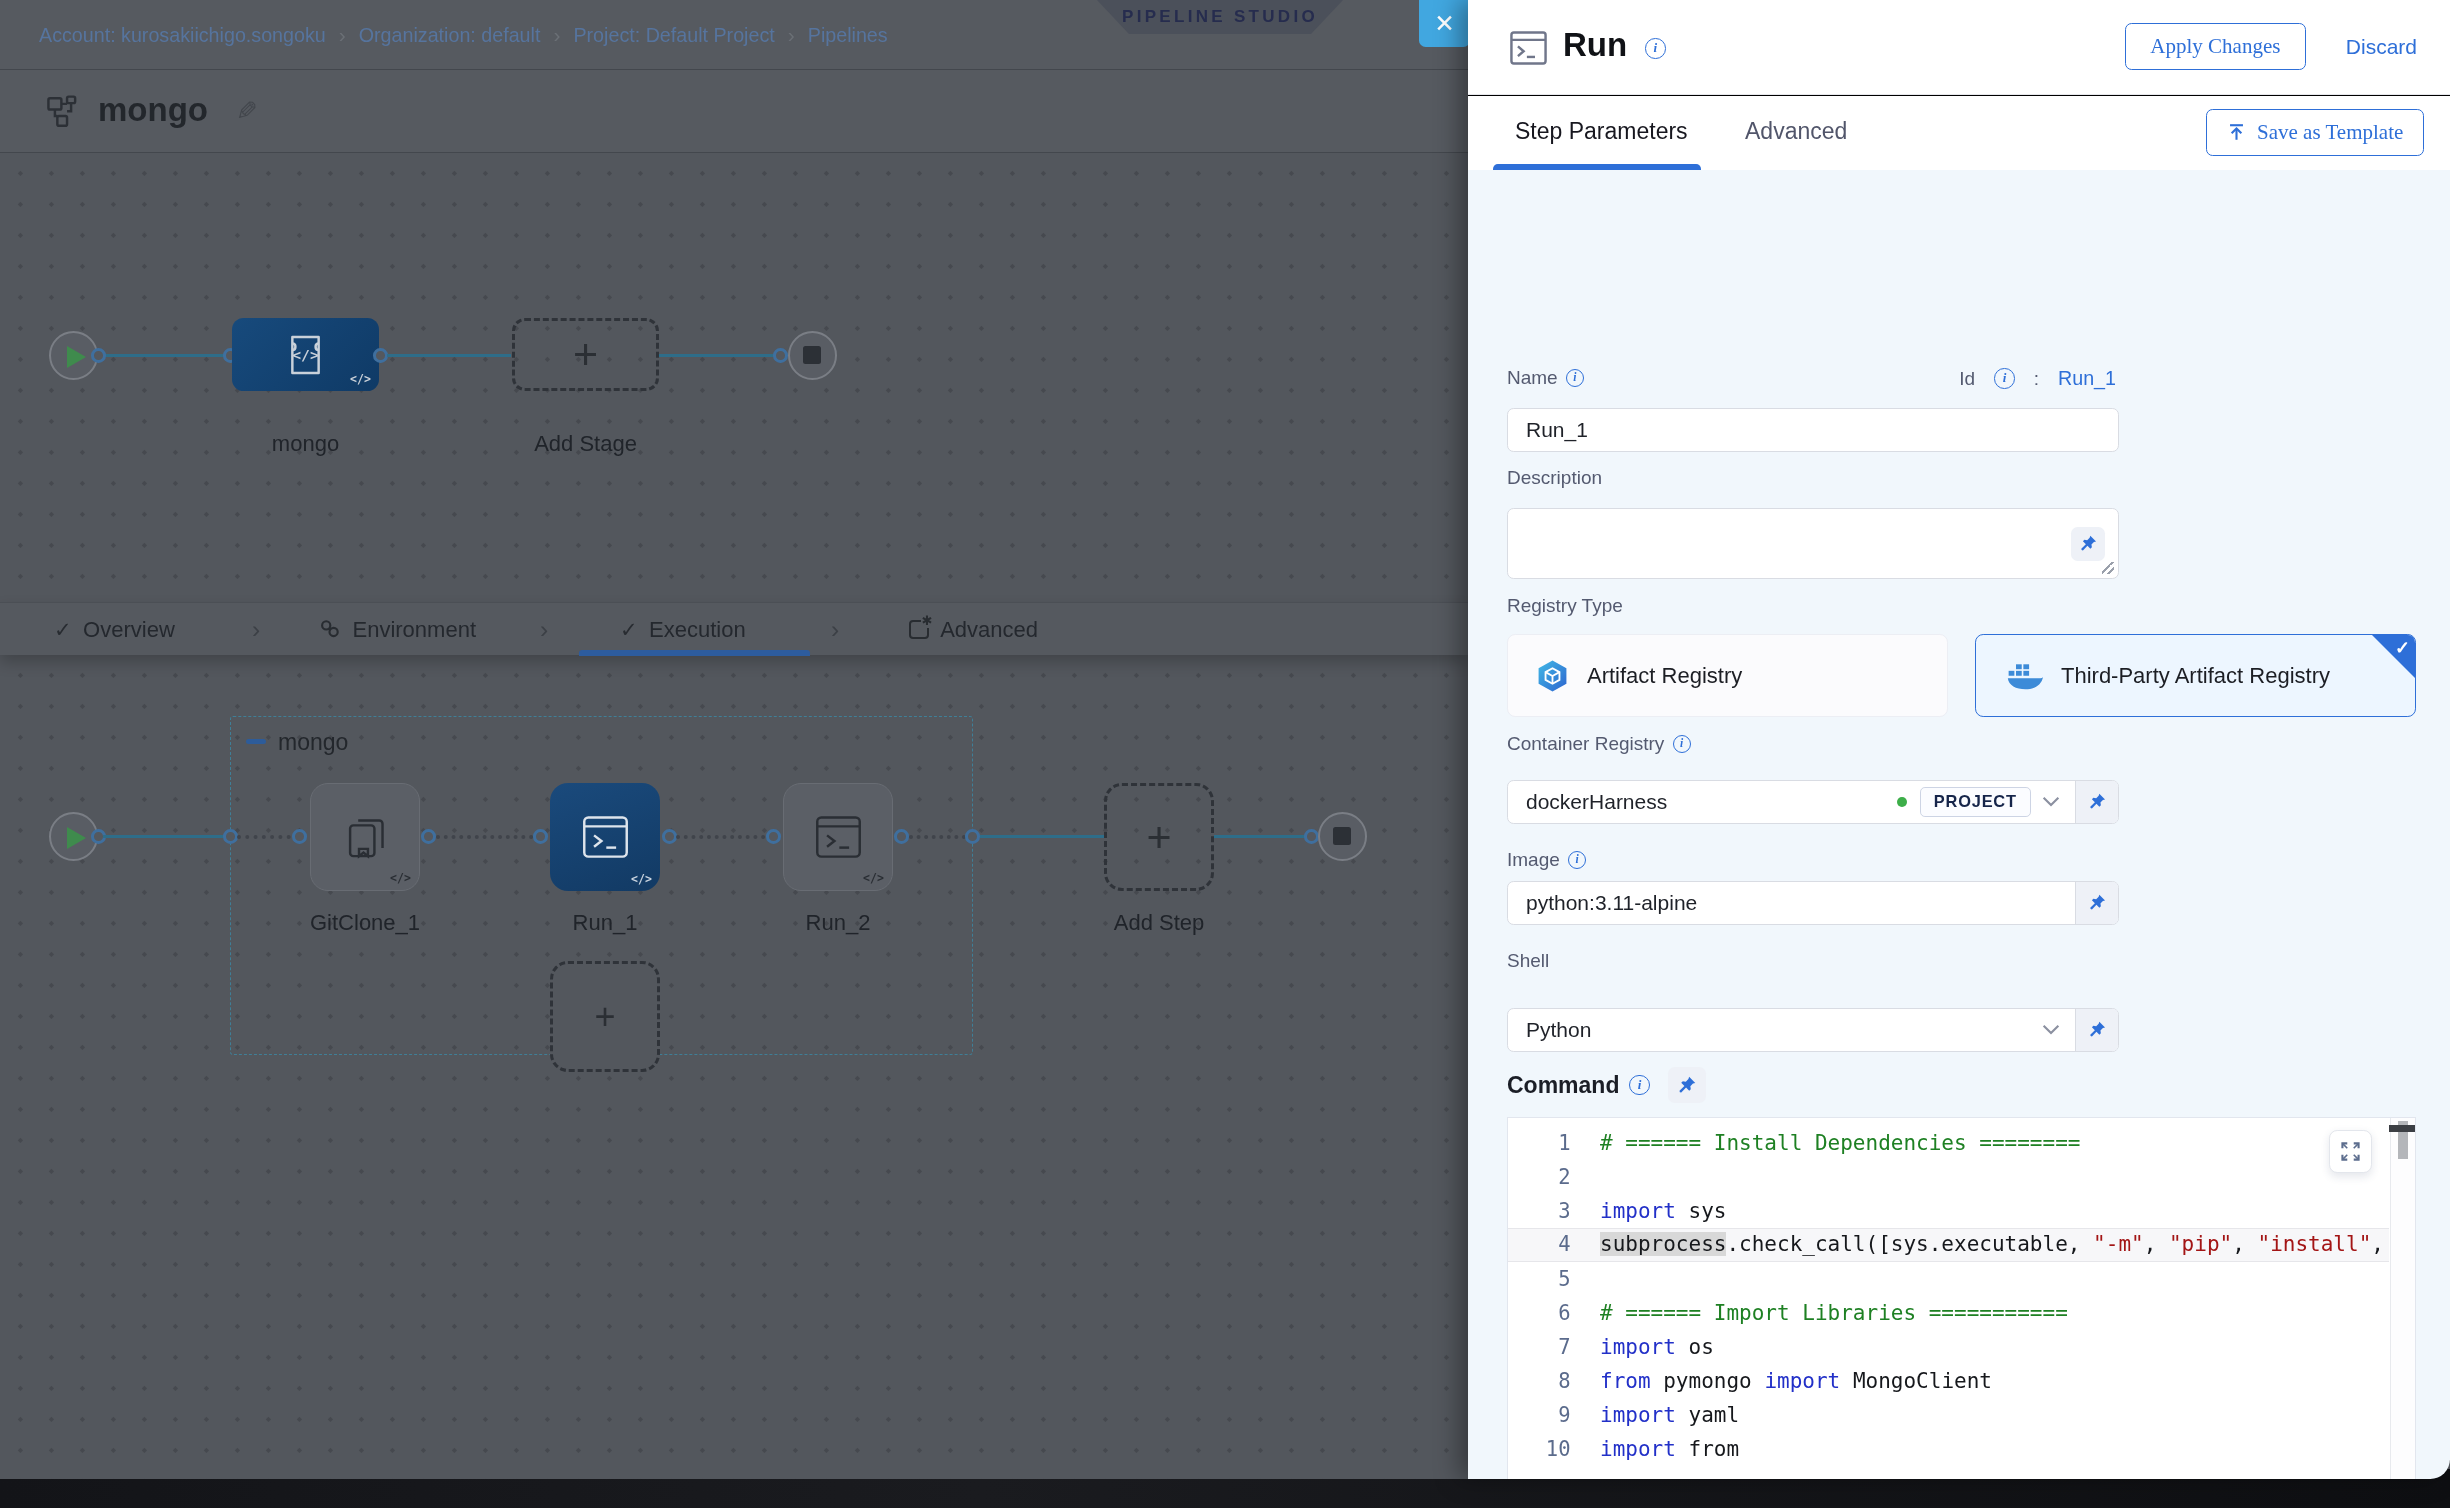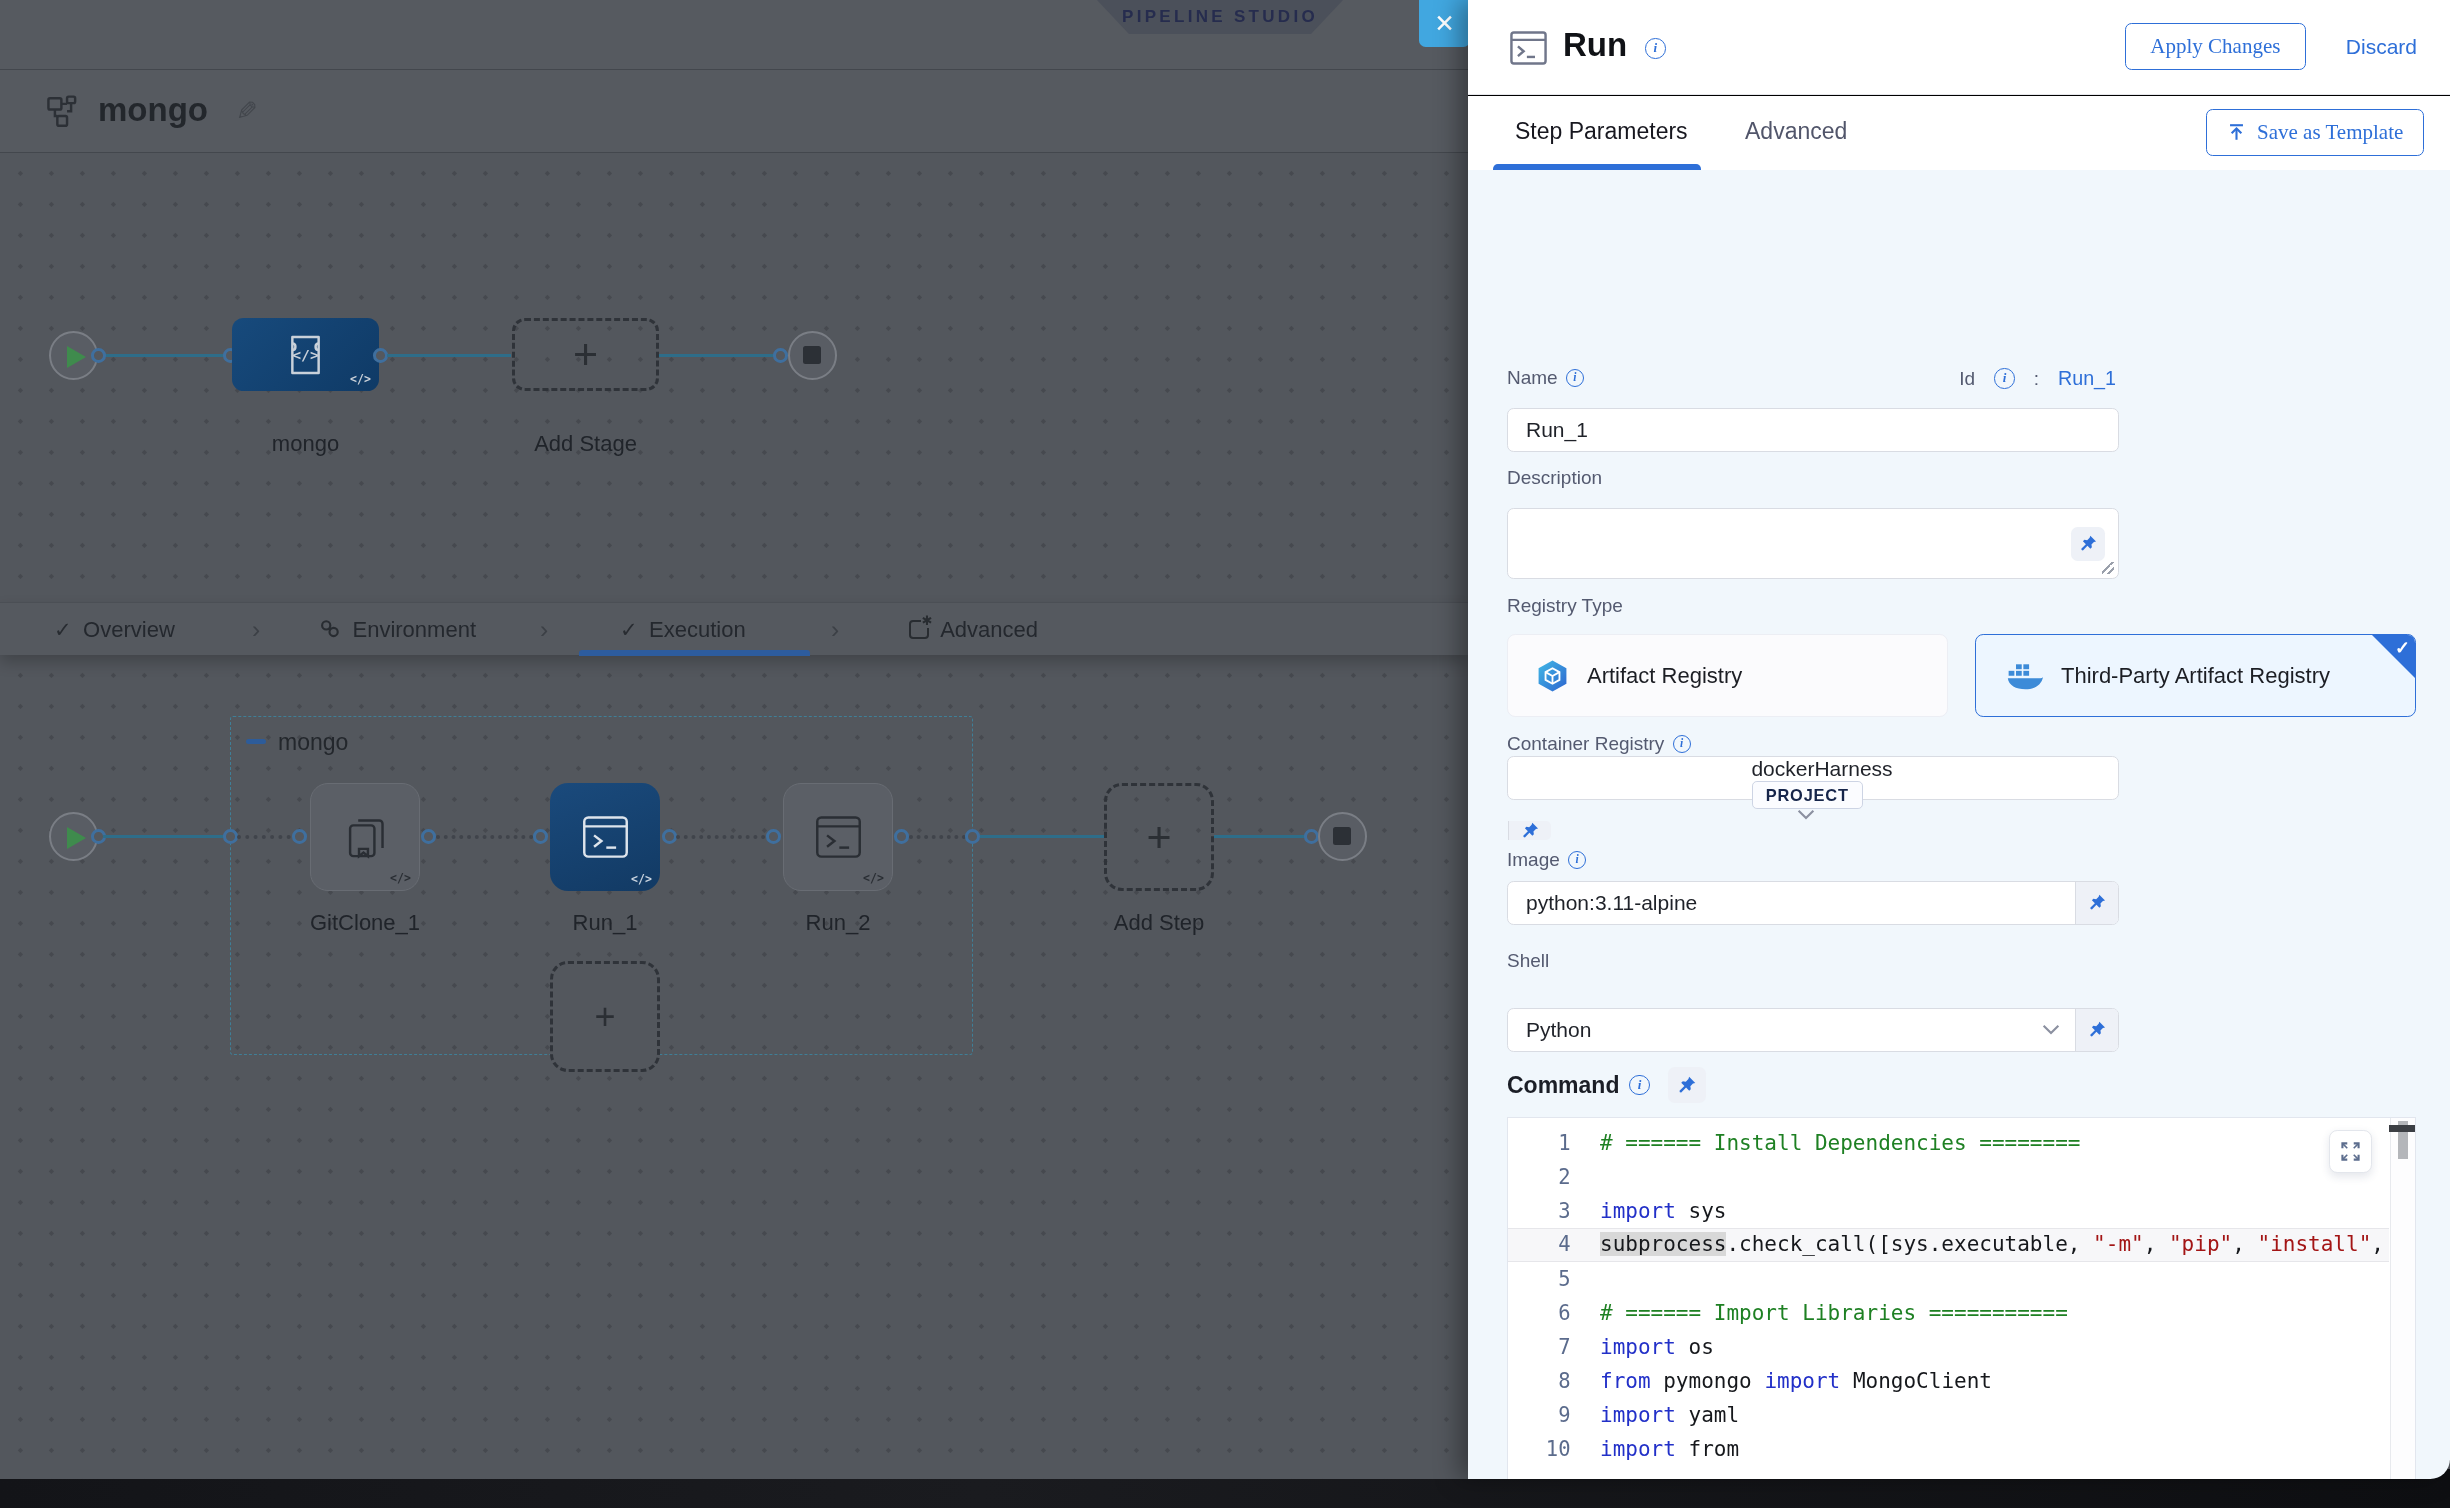--- a/index.html
+++ b/index.html
@@ -162,20 +162,29 @@
 </head>
 <body>
 
 <div class="screen">
 
   <div class="bottom-strip"></div>
 
   <div class="left">
 
     <div class="topbar">
+      <div class="breadcrumb">
+        <a class="crumb">Account: kurosakiichigo.songoku</a>
+        <span class="crumb-sep">›</span>
+        <a class="crumb">Organization: default</a>
+        <span class="crumb-sep">›</span>
+        <a class="crumb">Project: Default Project</a>
+        <span class="crumb-sep">›</span>
+        <a class="crumb">Pipelines</a>
+      </div>
       <div class="studio-badge">PIPELINE STUDIO</div>
     </div>
 
     <div class="titlebar">
       <span class="pipe-icon">
         <svg width="34" height="34" viewBox="0 0 42 42" fill="none" stroke="#2c3036" stroke-width="3">
           <rect x="3" y="4" width="16" height="14" rx="2"></rect>
           <rect x="26" y="2" width="10" height="8" rx="2"></rect>
           <rect x="14" y="26" width="12" height="12" rx="2"></rect>
           <path d="M19 11h7M11 18v8h3M31 10v10h-5"></path>
@@ -416,21 +425,21 @@
             <span class="card-text">Third-Party Artifact Registry</span>
             <span class="ribbon"></span>
             <span class="ribbon-check">✓</span>
           </div>
         </div>
 
         <div class="flabel" style="top:563px;left:0;">
           <span>Container Registry</span>
             <span class="info-i">i</span>
         </div>
-        <div class="tb" style="top:586px;flex-direction:column;">
+        <div class="tb" style="top:610px;">
           <span class="tb-text">dockerHarness</span>
           <span class="green-dot"></span>
           <span class="scope-chip">PROJECT</span>
           <span class="chev">
             <svg width="18" height="11.5" viewBox="0 0 22 14" fill="none" stroke="#8b90a0" stroke-width="2.6">
                 <path d="M2 2l9 9 9-9"></path>
               </svg>
           </span>
           <span class="pin-seg">
             <svg width="19.7" height="19.7" viewBox="0 0 24 24" fill="#2E6FD8">

